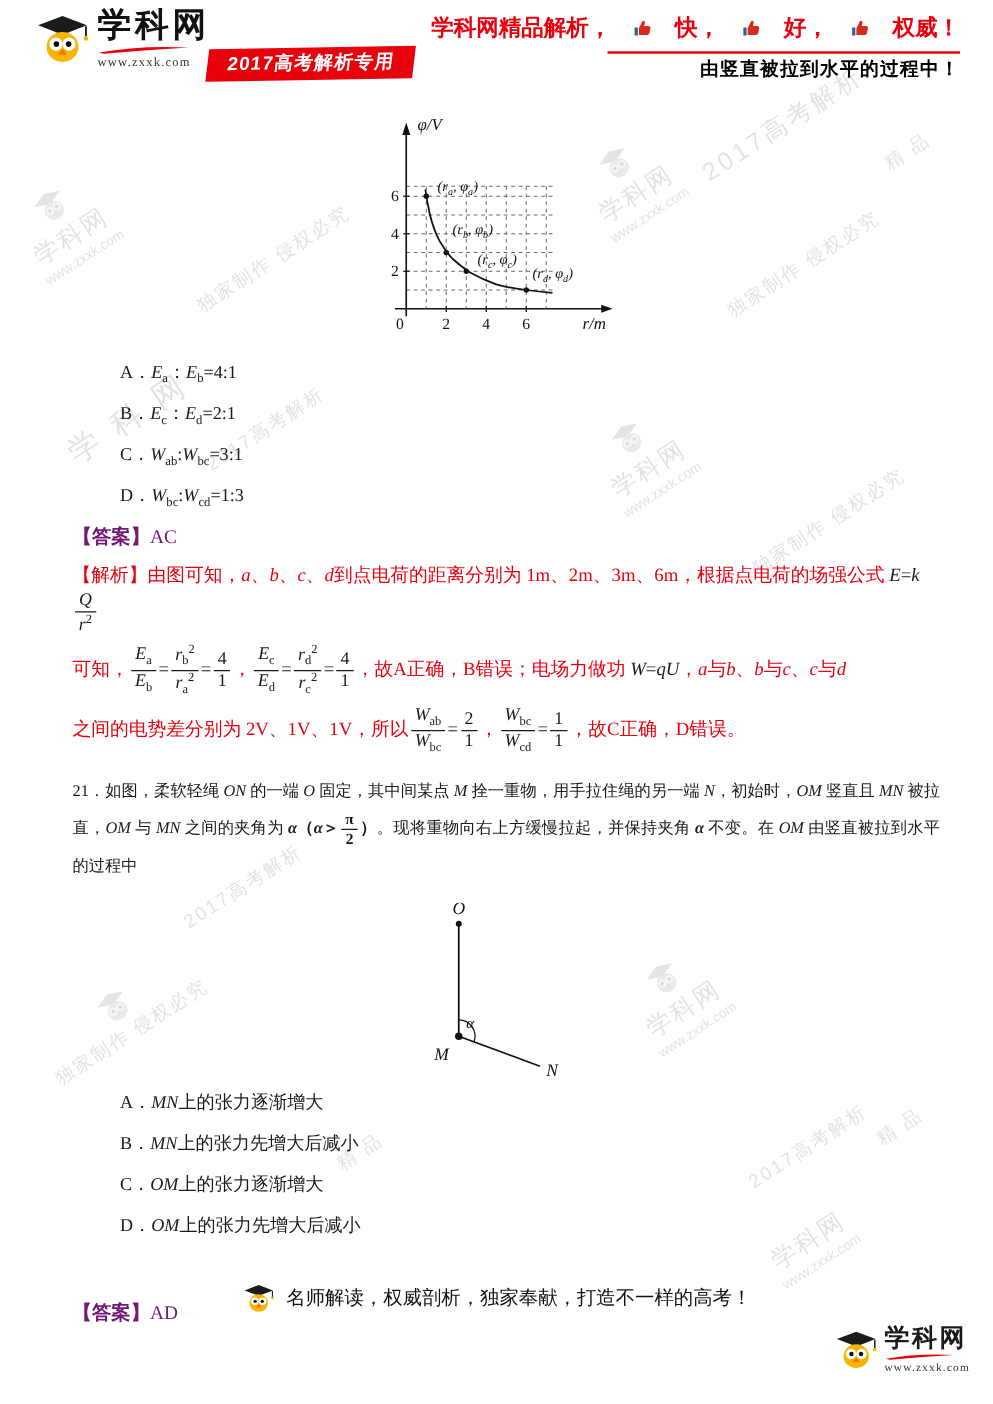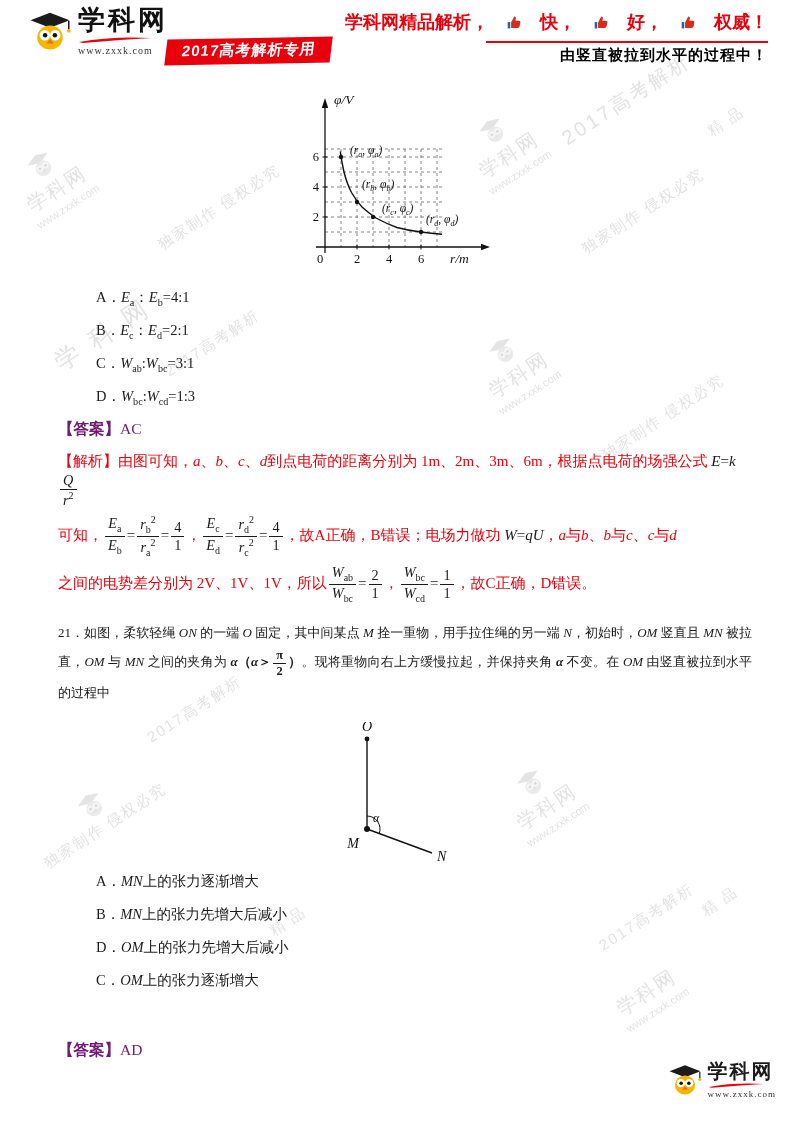--- a/index.html
+++ b/index.html
@@ -35,21 +35,21 @@
   .chart{position:absolute;left:298px;top:95px;width:214px;height:190px;}
   .chart svg{position:absolute;left:0;top:0;overflow:visible;}
   .grid line{stroke:#666;stroke-width:.8;stroke-dasharray:3 3;}
   .ax{stroke:#111;stroke-width:1.3;}
   .tkm{stroke:#111;stroke-width:1;}
   .curve{stroke:#111;stroke-width:1.4;fill:none;}
   .tk{font-size:12.5px;font-family:"Liberation Serif",serif;fill:#111;}
   .ptl{position:absolute;font-style:italic;font-size:11.5px;white-space:nowrap;color:#111;}
   .axis-y,.axis-x{position:absolute;font-style:italic;font-size:13.5px;color:#111;}
   .axis-y{left:36px;top:-3px;}
-  .axis-x{left:152px;top:156px;}
+  .axis-x{left:168px;top:156px;}
 
   
   .opts{position:absolute;left:96px;}
   .opt{margin-bottom:12px;font-size:14.5px;height:21px;white-space:nowrap;}
   .answer{position:absolute;left:58px;color:#701a75;font-size:15.5px;}
   .ans-label{font-weight:bold;}
   .analysis{position:absolute;left:58px;top:442px;width:694px;color:#e8000d;font-size:15px;line-height:1.6;}
   .analysis p{margin:7px 0;}
   .mk{color:#1a1a1a;}
   .q21{position:absolute;left:58px;top:618px;width:694px;font-size:13px;line-height:2.25;text-align:justify;}
@@ -298,28 +298,42 @@
       <text x="39" y="9" text-anchor="middle" class="dlbl">O</text>
       <text x="31" y="126" text-anchor="end" class="dlbl">M</text>
       <text x="109" y="139" class="dlbl">N</text>
       <text x="45" y="100" class="dlbl dsm">α</text>
     </svg>
   </div>
 
   <div class="opts" style="top:872px">
     <div class="opt"><span>A．</span><span><i>MN</i>上的张力逐渐增大</span></div>
     <div class="opt"><span>B．</span><span><i>MN</i>上的张力先增大后减小</span></div>
+    <div class="opt"><span>C．</span><span><i>OM</i>上的张力逐渐增大</span></div>
     <div class="opt"><span>D．</span><span><i>OM</i>上的张力先增大后减小</span></div>
-    <div class="opt"><span>C．</span><span><i>OM</i>上的张力逐渐增大</span></div>
   </div>
 
   <div class="answer" style="top:1040px">
     <span class="ans-label">【答案】</span><span class="ans-val">AD</span>
   </div>
 
+  <div class="footer-note">
+    <svg viewBox="0 0 64 64" width="28" height="28">
+      <polygon points="6,19 32,9 58,19 32,29" fill="#1b1b1b"></polygon>
+      <line x1="57" y1="20" x2="57" y2="31" stroke="#1b1b1b" stroke-width="2"></line>
+      <circle cx="57" cy="33" r="2.5" fill="#f7b500"></circle>
+      <ellipse cx="32" cy="42" rx="17" ry="16" fill="#f7b500"></ellipse>
+      <circle cx="25" cy="39" r="7" fill="#fff"></circle>
+        <circle cx="39" cy="39" r="7" fill="#fff"></circle>
+      <circle cx="25.5" cy="39" r="3" fill="#111"></circle>
+        <circle cx="38.5" cy="39" r="3" fill="#111"></circle>
+      <polygon points="32,44 27,50 37,50" fill="#e87120"></polygon>
+    </svg>
+    <span>名师解读，权威剖析，独家奉献，打造不一样的高考！</span>
+  </div>
 
   <div class="brand-footer">
     <svg viewBox="0 0 64 64" width="38" height="38">
       <polygon points="6,19 32,9 58,19 32,29" fill="#1b1b1b"></polygon>
       <line x1="57" y1="20" x2="57" y2="31" stroke="#1b1b1b" stroke-width="2"></line>
       <circle cx="57" cy="33" r="2.5" fill="#f7b500"></circle>
       <ellipse cx="32" cy="42" rx="17" ry="16" fill="#f7b500"></ellipse>
       <circle cx="25" cy="39" r="7" fill="#fff"></circle>
         <circle cx="39" cy="39" r="7" fill="#fff"></circle>
       <circle cx="25.5" cy="39" r="3" fill="#111"></circle>

